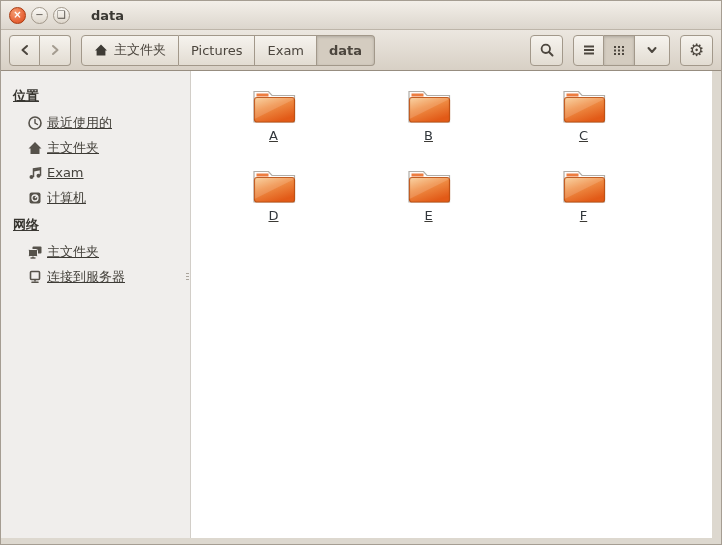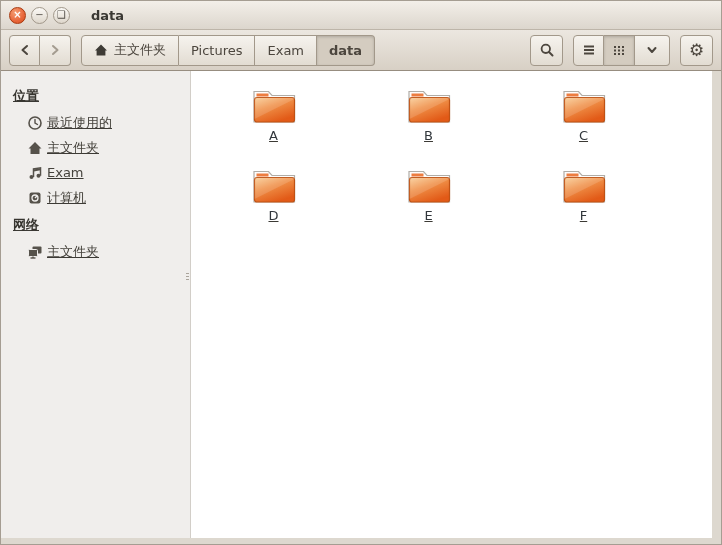--- a/index.html
+++ b/index.html
@@ -255,20 +255,30 @@
         <span class="icon">
           <svg width="16" height="16" viewBox="0 0 16 16">
               <rect x="5.5" y="2.5" width="9" height="7" rx="1" fill="#56524b"></rect>
               <rect x="1.5" y="5.5" width="9" height="7" rx="1" fill="#56524b" stroke="#f0eeec" stroke-width="1"></rect>
               <line x1="6" y1="12.5" x2="6" y2="14" stroke="#56524b" stroke-width="1.4"></line>
               <line x1="3.5" y1="14" x2="8.5" y2="14" stroke="#56524b" stroke-width="1.4"></line>
             </svg>
         </span>
         <span>主文件夹</span>
       </div>
+      <div class="side-item">
+        <span class="icon">
+          <svg width="16" height="16" viewBox="0 0 16 16">
+              <rect x="3.5" y="2.5" width="9" height="8" rx="1" fill="none" stroke="#56524b" stroke-width="1.6"></rect>
+              <line x1="8" y1="10.5" x2="8" y2="12.5" stroke="#56524b" stroke-width="1.5"></line>
+              <line x1="5" y1="13.2" x2="11" y2="13.2" stroke="#56524b" stroke-width="1.6" stroke-linecap="round"></line>
+            </svg>
+        </span>
+        <span>连接到服务器</span>
+      </div>
 
       <div class="grip">
           <i></i>
           <i></i>
           <i></i>
         </div>
     </div>
 
     <div class="content">
       <svg class="def-only" aria-hidden="true">

